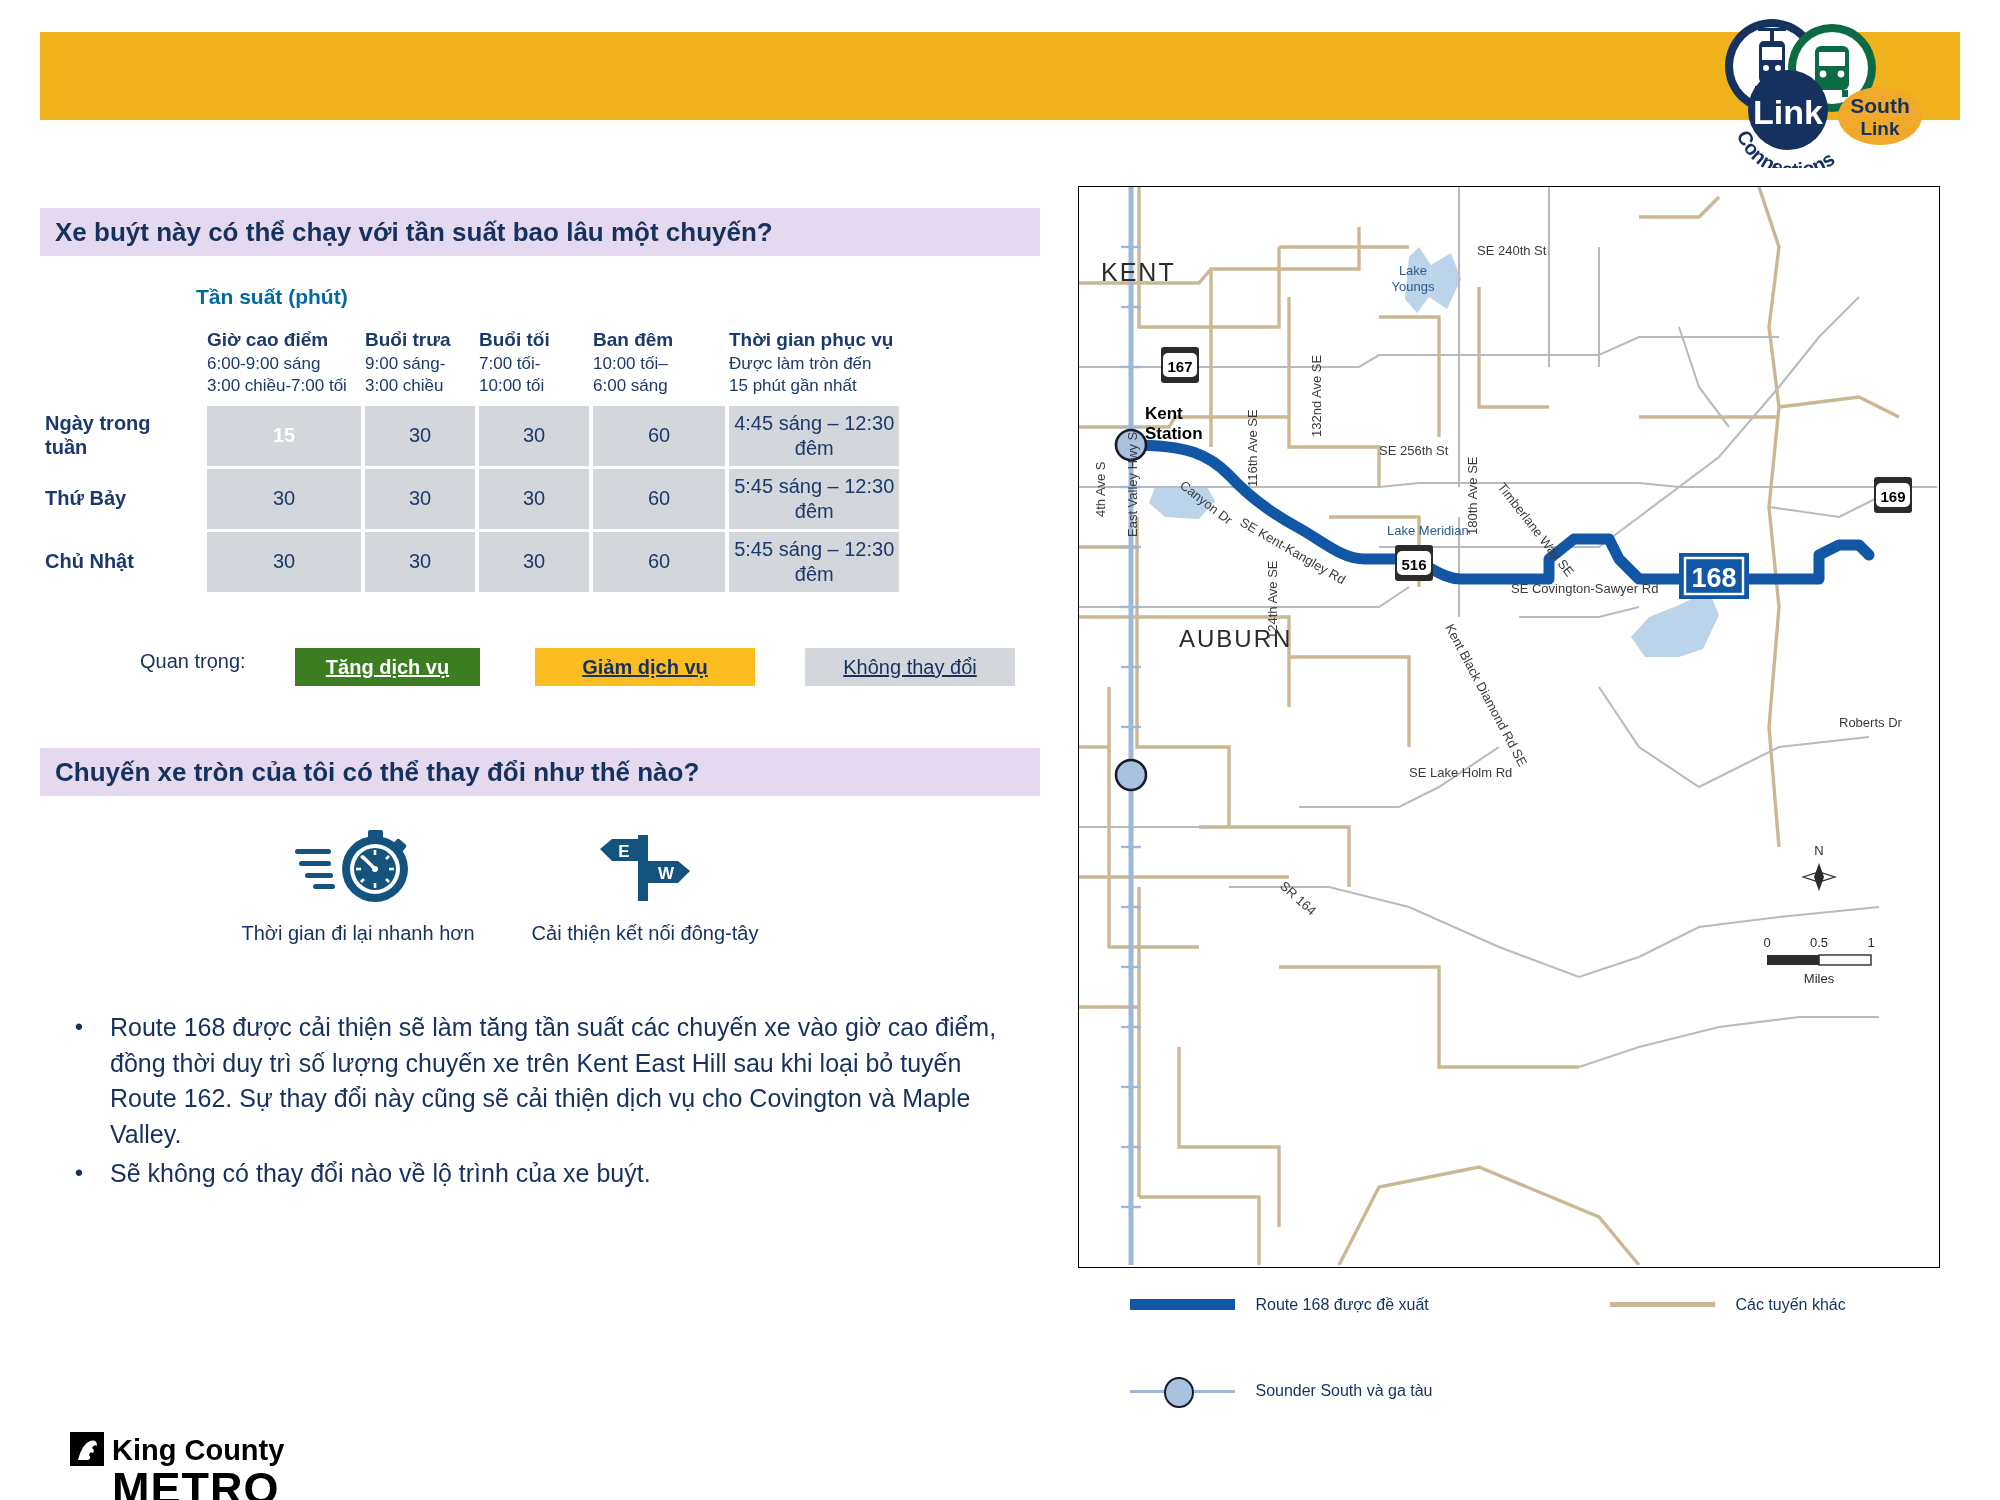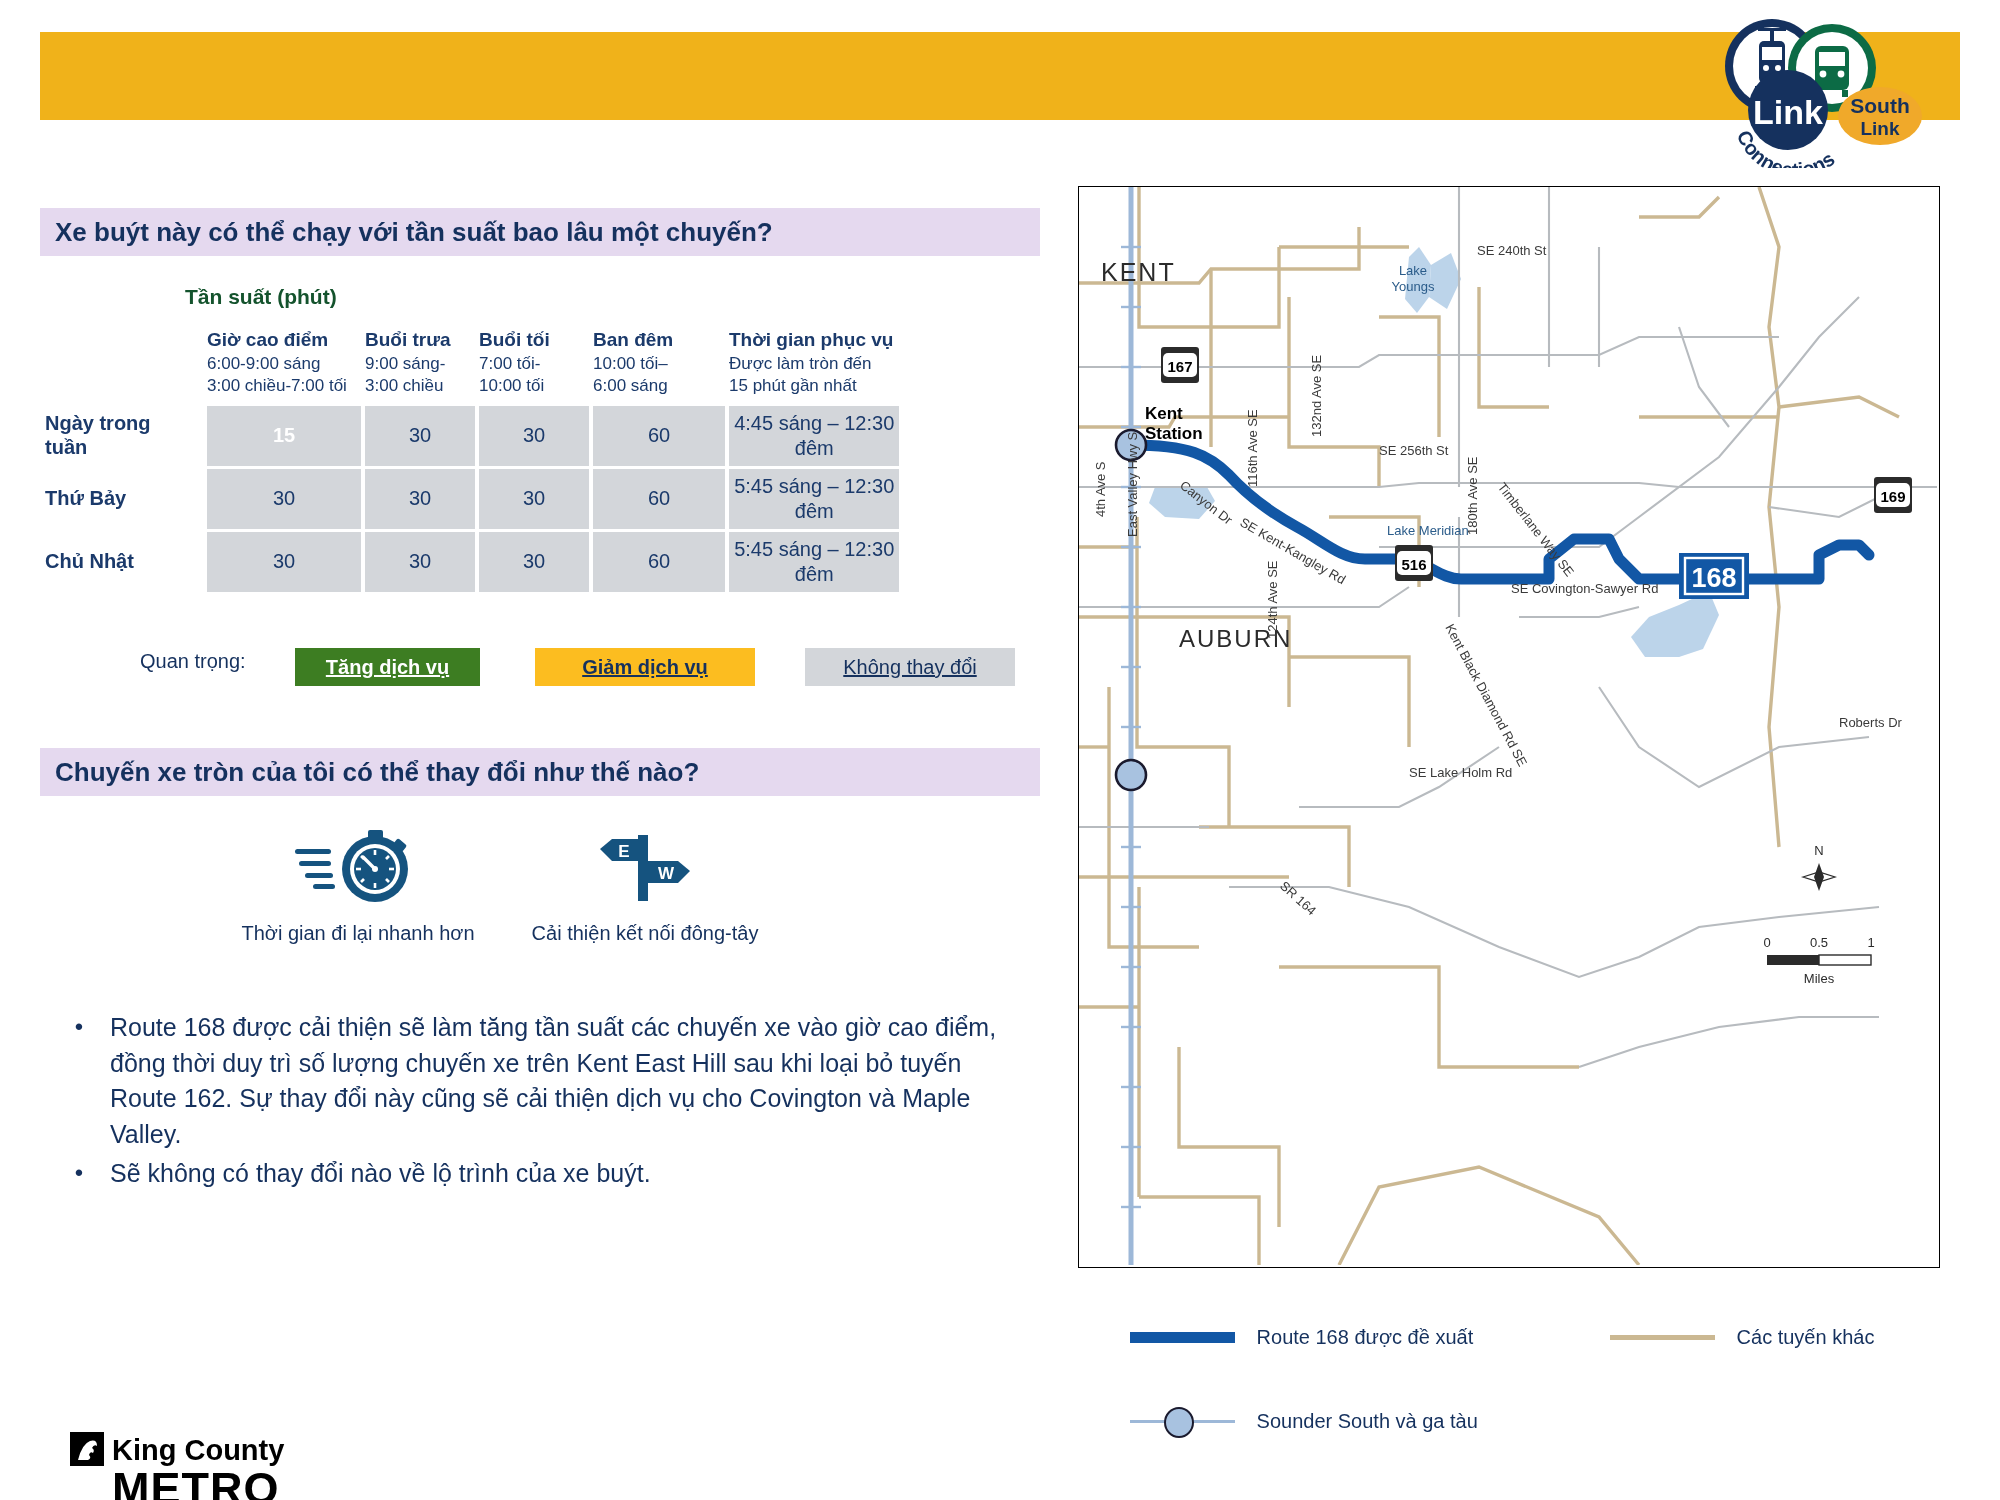--- a/index.html
+++ b/index.html
@@ -36,22 +36,22 @@
     position:absolute;font-size:26px;font-weight:bold;color:#15315e;
     line-height:48px;
   }
   #banner1{left:40px;top:208px;width:1000px;}
   #banner1-text{left:55px;top:208px;}
   #banner2{left:40px;top:748px;width:1000px;}
   #banner2-text{left:55px;top:748px;}
 
   
   .freq-caption{
-    position:absolute;left:185px;top:285px;
-    font-size:21px;font-weight:bold;color:#14532d;
+    position:absolute;left:196px;top:285px;
+    font-size:21px;font-weight:bold;color:#0369a1;
   }
   table.freq{
     position:absolute;left:40px;top:326px;
     border-collapse:separate;border-spacing:4px 3px;
     font-size:17px;color:#1b3a6b;
   }
   table.freq th{
     vertical-align:top;text-align:left;font-weight:normal;
     padding:0 6px 6px 0;
   }
@@ -106,21 +106,21 @@
 
   
   .map-frame{
     position:absolute;left:1078px;top:186px;width:860px;height:1080px;
     border:1px solid #000000;background:#ffffff;overflow:hidden;
   }
   .map-svg{position:absolute;left:0;top:0;}
 
   
   .maplegend{position:absolute;left:1090px;top:1295px;width:860px;height:130px;}
-  .ml-row{position:absolute;font-size:20px;color:#15315e;white-space:nowrap;margin-top:30px;}
+  .ml-row{position:absolute;font-size:16px;color:#15315e;white-space:nowrap;}
   #ml-route{left:40px;top:0px;}
   #ml-other{left:520px;top:0px;}
   #ml-sounder{left:40px;top:82px;}
   .ml-swatch{display:inline-block;vertical-align:middle;margin-right:16px;}
   .sw-route{width:105px;height:11px;background:#1257a5;}
   .sw-other{width:105px;height:5px;background:#cbb892;}
   .ml-text{display:inline-block;vertical-align:middle;}
   .sw-sounder{width:105px;height:28px;position:relative;}
   .sw-sounder .line{position:absolute;left:0;top:13px;width:105px;height:3px;background:#9db8d8;}
   .sw-sounder .dot{

